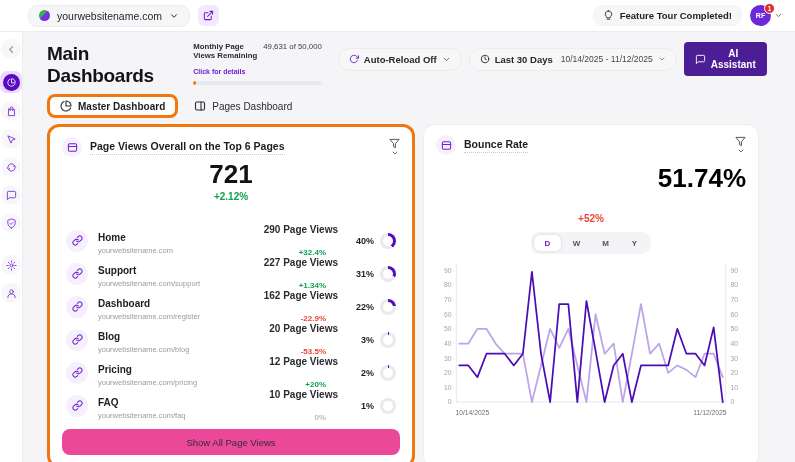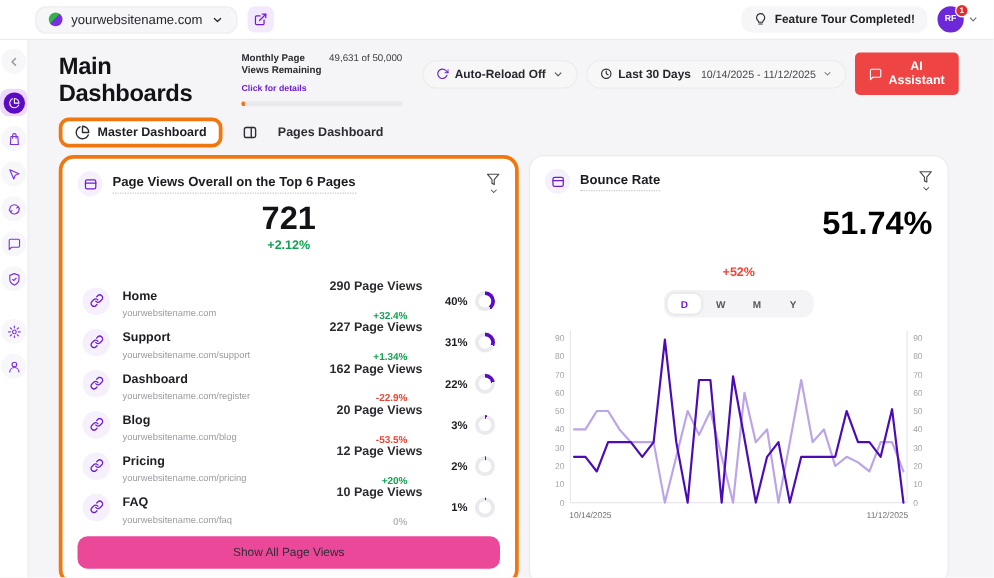--- a/index.html
+++ b/index.html
@@ -29,25 +29,25 @@
   .quota{width:152px;margin-top:2px}
   .q-top{display:flex;gap:6px;align-items:baseline}
   .q-label{font-size:7.8px;font-weight:bold;color:#2a2a30}
   .q-value{font-size:7.8px;color:#3c3c42;white-space:nowrap}
   .q-link{font-size:7px;color:#6d1fd0;font-weight:bold;cursor:pointer;display:inline-block;margin-top:1px}
   .q-bar{margin-top:3px;height:4px;background:#e9e9ed;border-radius:2px;overflow:hidden}
   .q-fill{height:100%;border-radius:2px}
   .controls{margin-left:auto;display:flex;gap:7px;align-items:center;margin-top:2px}
   .ctrl-pill{display:flex;align-items:center;gap:5px;background:#f7f7f8;border:1px solid #ececef;border-radius:12px;padding:5px 10px;font-size:9.5px;font-weight:bold;color:#26262c;cursor:pointer;white-space:nowrap}
   .dates{font-size:8.5px;font-weight:normal;color:#47474d;margin-left:3px}
-  .ai-btn{display:flex;align-items:center;gap:5px;background:#ef4444;color:#fff;border:none;border-radius:4px;padding:6px 11px;font-size:10px;font-weight:bold;cursor:pointer;font-family:inherit}
+  .ai-btn{display:flex;align-items:center;gap:5px;background:#4c1d95;color:#fff;border:none;border-radius:4px;padding:6px 11px;font-size:10px;font-weight:bold;cursor:pointer;font-family:inherit}
   
   .tabs-row{display:flex;align-items:center;gap:12px;margin-top:7px}
   .tab-master{display:flex;align-items:center;gap:6px;background:#fff;border:3px solid #F0770F;border-radius:8px;padding:3px 10px;font-size:10px;font-weight:bold;color:#1d1d23;cursor:pointer}
-  .tab-pages{display:flex;align-items:flex-end;gap:16px;font-size:10px;font-weight:bold;color:#2c2c32;padding:3px 4px;cursor:pointer}
+  .tab-pages{display:flex;align-items:flex-end;gap:6px;font-size:10px;font-weight:normal;color:#2c2c32;padding:3px 4px;cursor:pointer}
   
   .cards{display:flex;gap:8px;margin-top:6px}
   .card{background:#fff;border:1px solid #ececef;border-radius:12px;height:344px;display:flex;flex-direction:column;padding:10px 12px}
   .card-left{width:368px;border:3px solid #F0770F}
   .card-right{width:336px}
   .card-head{display:flex;align-items:center;gap:8px}
   .ch-icon{width:20px;height:20px;border-radius:50%;background:#f5f0fc;color:#6d1fd0;display:flex;align-items:center;justify-content:center;flex:none}
   .ch-title{font-size:10.5px;font-weight:bold;color:#1c1c22;border-bottom:1px dotted #c9c9cf;padding-bottom:2px}
   .filter-btn{margin-left:auto;display:flex;flex-direction:column;align-items:center;color:#47474d;background:none;border:none;cursor:pointer;gap:0}
   .total{text-align:center;font-size:26px;font-weight:bold;color:#121217;margin-top:2px}

